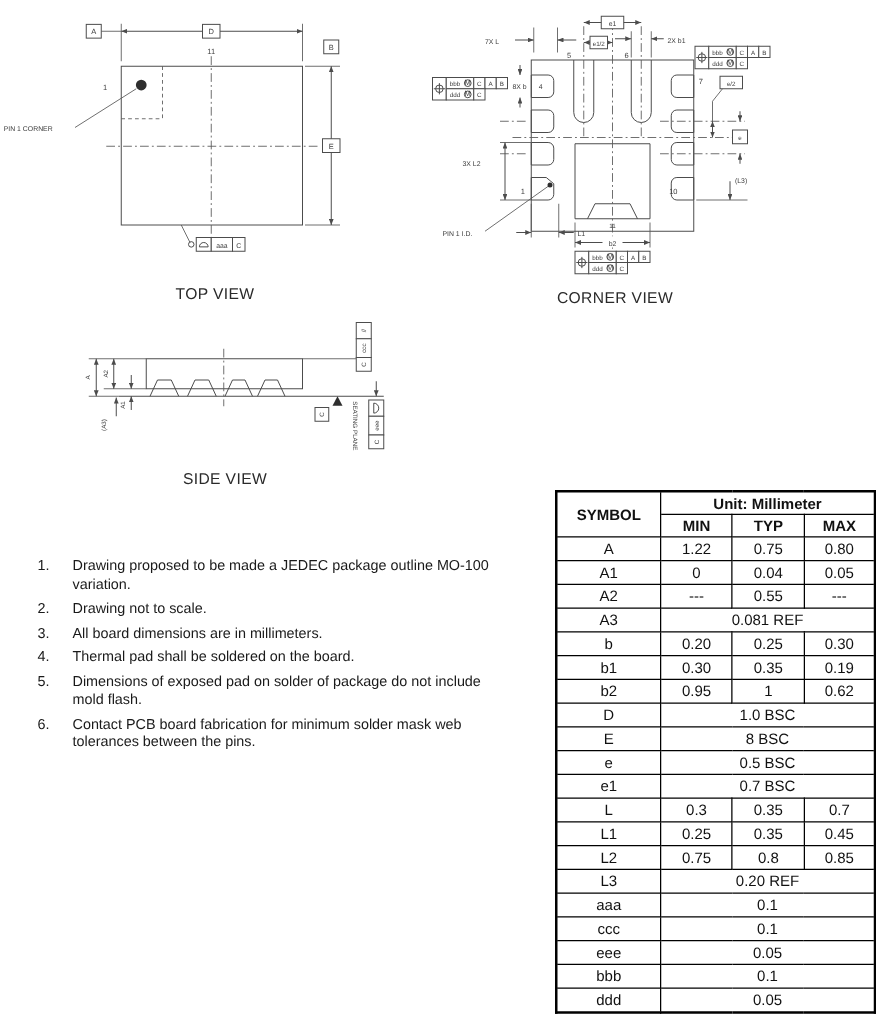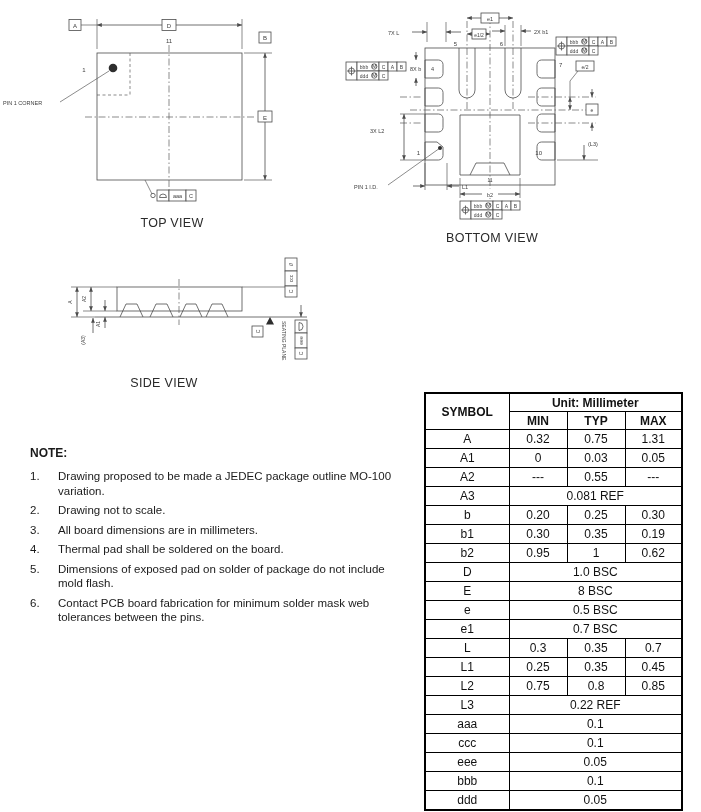--- a/index.html
+++ b/index.html
@@ -17,21 +17,21 @@
   svg text.tm{font-size:5.5px;}
   svg .ta-s{text-anchor:start;} svg .ta-e{text-anchor:end;}
   .caption{position:absolute;width:160px;text-align:center;font-size:12.5px;color:#2a2a2a;letter-spacing:0.3px;}
   
   #notes{position:absolute;left:30px;top:446px;width:386px;color:#1a1a1a;}
   #notes .title{font-weight:bold;font-size:12px;margin-bottom:9px;}
   .note-item{display:flex;margin-bottom:5px;font-size:11.5px;line-height:14.5px;}
   .note-num{width:28px;flex:none;}
   .note-text{width:352px;}
   
-  #dim-table{position:absolute;left:424px;top:392px;border-collapse:collapse;border:2px solid #000;color:#111;}
+  #dim-table{position:absolute;left:444px;top:392px;border-collapse:collapse;border:2px solid #000;color:#111;}
   #dim-table th,#dim-table td{border:1px solid #000;text-align:center;padding:0 2px;font-size:12px;}
   #dim-table th{font-weight:bold;height:17px;}
   #dim-table td{height:18px;font-weight:normal;}
   #dim-table .c-sym{width:84px;} #dim-table .c-min{width:58px;} #dim-table .c-typ{width:58px;} #dim-table .c-max{width:57px;}
 </style>
 </head>
 <body>
 
 <div id="page">
 
@@ -76,21 +76,21 @@
     <line x1="145" y1="172" x2="152" y2="186" class="thin"></line>
     <circle cx="153" cy="187.5" r="2.2" class="ln"></circle>
     <rect x="157" y="182" width="12" height="11" class="bx"></rect>
     <path d="M159.5,189.5 a3.5,3.5 0 0 1 7,0" class="ln"></path>
     <line x1="159.5" y1="189.5" x2="166.5" y2="189.5" class="ln"></line>
     <rect x="169" y="182" width="17" height="11" class="bx"></rect>
     <text x="177.5" y="190" class="tm">aaa</text>
     <rect x="186" y="182" width="10" height="11" class="bx"></rect>
     <text x="191" y="190" class="tm">C</text>
   </svg>
-  <div class="caption" style="left:92px;top:216px">TOP VIEW</div>
+  <div class="caption" style="left:92px;top:228px">TOP VIEW</div>
 
   <svg class="abs" style="left:340px;top:5px" width="330" height="235" viewBox="0 0 330 235">
     <defs>
       <marker id="bv-ar" viewBox="0 0 10 8" refX="10" refY="4" markerWidth="6" markerHeight="4.8" orient="auto-start-reverse">
         <path d="M0,0 L10,4 L0,8 z" fill="#4c4c4c"></path>
       </marker>
     </defs>
 
     <rect x="85" y="43" width="130" height="137" class="ln"></rect>
 
@@ -246,21 +246,21 @@
     <line x1="119" y1="181" x2="107" y2="181" class="ln" marker-end="url(#bv-ar)"></line>
     <text x="122" y="184" class="tm ta-s">L1</text>
 
     <text x="150" y="177" class="ts">11</text>
     <line x1="120" y1="173" x2="120" y2="193" class="thin"></line>
     <line x1="180" y1="173" x2="180" y2="193" class="thin"></line>
     <line x1="120" y1="189" x2="180" y2="189" class="ln" marker-start="url(#bv-ar)" marker-end="url(#bv-ar)"></line>
     <rect x="142" y="184" width="16" height="9" fill="#fff"></rect>
     <text x="150" y="191.5" class="tm">b2</text>
   </svg>
-  <div class="caption" style="left:412px;top:231px">BOTTOM VIEW</div>
+  <div class="caption" style="left:412px;top:231px">CORNER VIEW</div>
 
   <svg class="abs" style="left:55px;top:253px" width="270" height="150" viewBox="0 0 270 150">
     <defs>
       <marker id="sv-ar" viewBox="0 0 10 8" refX="10" refY="4" markerWidth="6" markerHeight="4.8" orient="auto-start-reverse">
         <path d="M0,0 L10,4 L0,8 z" fill="#4c4c4c"></path>
       </marker>
     </defs>
     <rect x="62" y="34" width="125" height="24" class="ln"></rect>
     <line x1="40" y1="64" x2="252" y2="64" class="ln"></line>
     <path d="M65,64 L71,51 L82,51 L88,64" class="ln"></path>
@@ -298,24 +298,23 @@
     <rect x="240" y="67" width="12" height="13" class="bx"></rect>
     <rect x="240" y="80" width="12" height="15" class="bx"></rect>
     <rect x="240" y="95" width="12" height="11" class="bx"></rect>
     <path d="M244,69.5 a4,4 0 0 1 0,8" class="ln"></path>
     <line x1="244" y1="69.5" x2="244" y2="77.5" class="ln"></line>
     <text x="246" y="87.5" class="ts" transform="rotate(-90,246,87.5)" dy="2">eee</text>
     <text x="246" y="100.5" class="ts" transform="rotate(-90,246,100.5)" dy="2">C</text>
 
     <text x="227" y="68" class="ts ta-s" transform="rotate(90,227,68)">SEATING PLANE</text>
   </svg>
-  <div class="caption" style="left:84px;top:376px">SIDE VIEW</div>
+  <div class="caption" style="left:100px;top:376px">SIDE VIEW</div>
 
   <div id="notes">
-    <div class="title">NOTE:</div>
     <div>
         <div class="note-item">
           <span class="note-num">1.</span>
           <span class="note-text">Drawing proposed to be made a JEDEC package outline MO-100 variation.</span>
         </div>
         <div class="note-item">
           <span class="note-num">2.</span>
           <span class="note-text">Drawing not to scale.</span>
         </div>
         <div class="note-item">
@@ -351,28 +350,28 @@
       </tr>
       <tr>
         <th>MIN</th>
         <th>TYP</th>
         <th>MAX</th>
       </tr>
     </thead>
     <tbody>
         <tr>
           <td>A</td>
-          <td>0.32</td>
+          <td>1.22</td>
           <td>0.75</td>
-          <td>1.31</td>
+          <td>0.80</td>
         </tr>
         <tr>
           <td>A1</td>
           <td>0</td>
-          <td>0.03</td>
+          <td>0.04</td>
           <td>0.05</td>
         </tr>
         <tr>
           <td>A2</td>
           <td>---</td>
           <td>0.55</td>
           <td>---</td>
         </tr>
         <tr>
           <td>A3</td>
@@ -425,21 +424,21 @@
           <td>0.45</td>
         </tr>
         <tr>
           <td>L2</td>
           <td>0.75</td>
           <td>0.8</td>
           <td>0.85</td>
         </tr>
         <tr>
           <td>L3</td>
-          <td colspan="3">0.22 REF</td>
+          <td colspan="3">0.20 REF</td>
         </tr>
         <tr>
           <td>aaa</td>
           <td colspan="3">0.1</td>
         </tr>
         <tr>
           <td>ccc</td>
           <td colspan="3">0.1</td>
         </tr>
         <tr>

